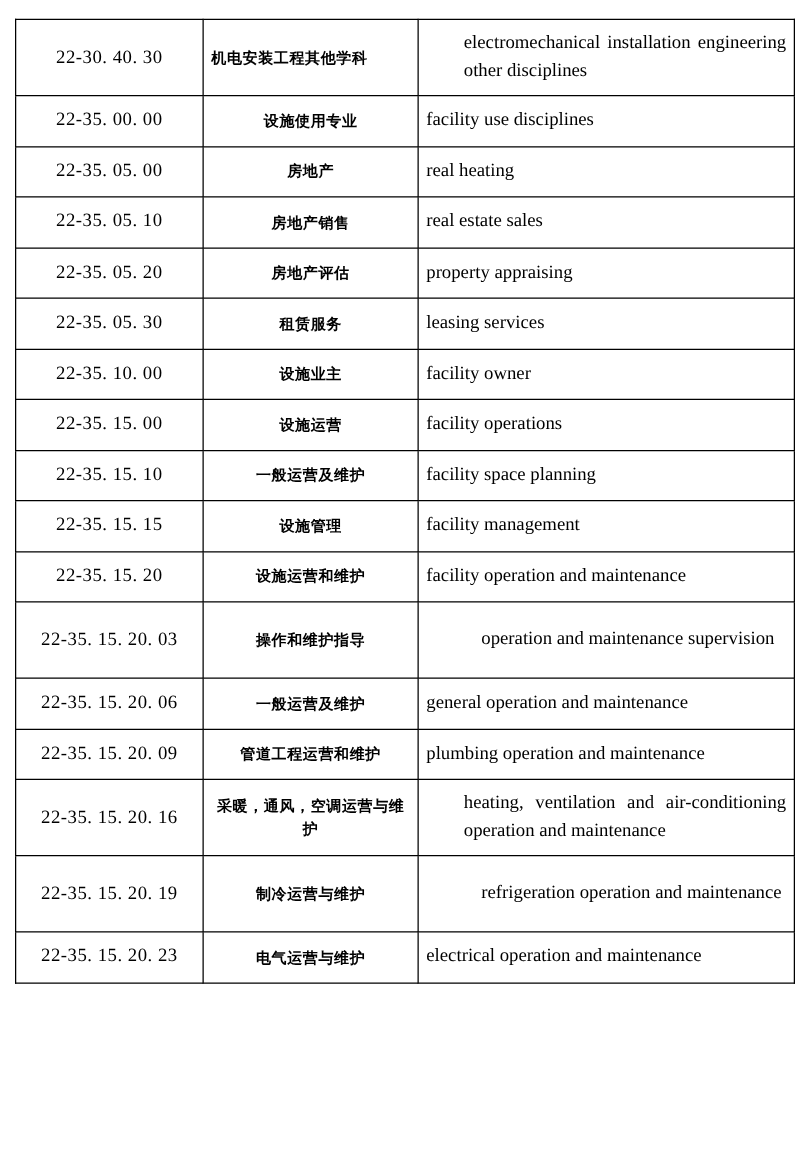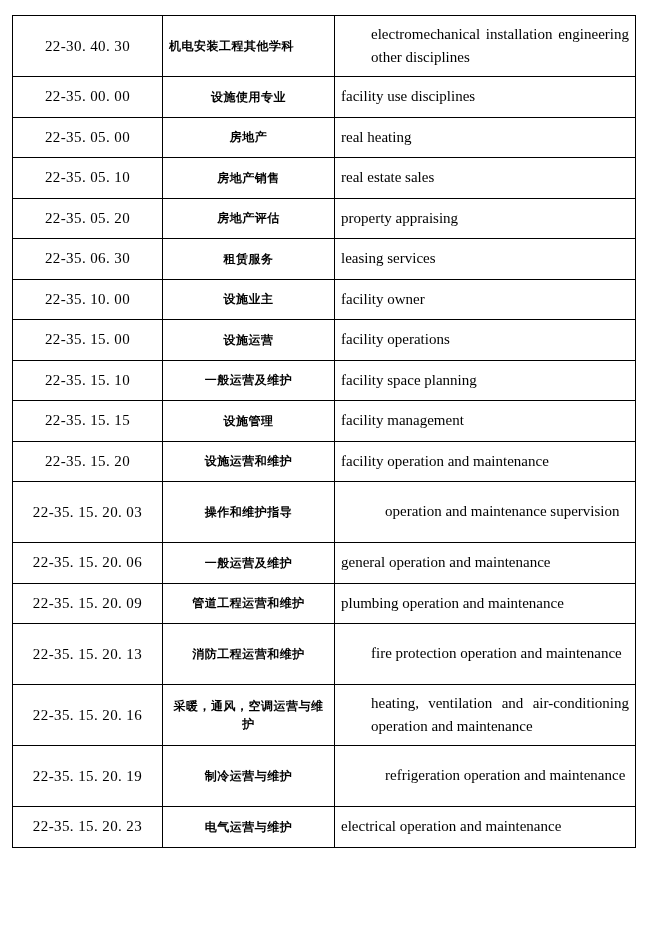--- a/index.html
+++ b/index.html
@@ -104,21 +104,21 @@
         <td class="code">22-35. 05. 10</td>
         <td class="cn">房地产销售</td>
         <td class="en">real estate sales</td>
       </tr>
       <tr class="row-std">
         <td class="code">22-35. 05. 20</td>
         <td class="cn">房地产评估</td>
         <td class="en">property appraising</td>
       </tr>
       <tr class="row-std">
-        <td class="code">22-35. 06. 30</td>
+        <td class="code">22-35. 05. 30</td>
         <td class="cn">租赁服务</td>
         <td class="en">leasing services</td>
       </tr>
       <tr class="row-std">
         <td class="code">22-35. 10. 00</td>
         <td class="cn">设施业主</td>
         <td class="en">facility owner</td>
       </tr>
       <tr class="row-std">
         <td class="code">22-35. 15. 00</td>
@@ -149,25 +149,20 @@
         <td class="code">22-35. 15. 20. 06</td>
         <td class="cn">一般运营及维护</td>
         <td class="en">general operation and maintenance</td>
       </tr>
       <tr class="row-std">
         <td class="code">22-35. 15. 20. 09</td>
         <td class="cn">管道工程运营和维护</td>
         <td class="en">plumbing operation and maintenance</td>
       </tr>
       <tr class="row-tall">
-        <td class="code">22-35. 15. 20. 13</td>
-        <td class="cn">消防工程运营和维护</td>
-        <td class="en justify">fire protection operation and maintenance</td>
-      </tr>
-      <tr class="row-tall">
         <td class="code">22-35. 15. 20. 16</td>
         <td class="cn">采暖，通风，空调运营与维护</td>
         <td class="en justify">heating, ventilation and air-conditioning operation and maintenance</td>
       </tr>
       <tr class="row-tall">
         <td class="code">22-35. 15. 20. 19</td>
         <td class="cn">制冷运营与维护</td>
         <td class="en justify indent-first">refrigeration operation and maintenance</td>
       </tr>
       <tr class="row-std">

